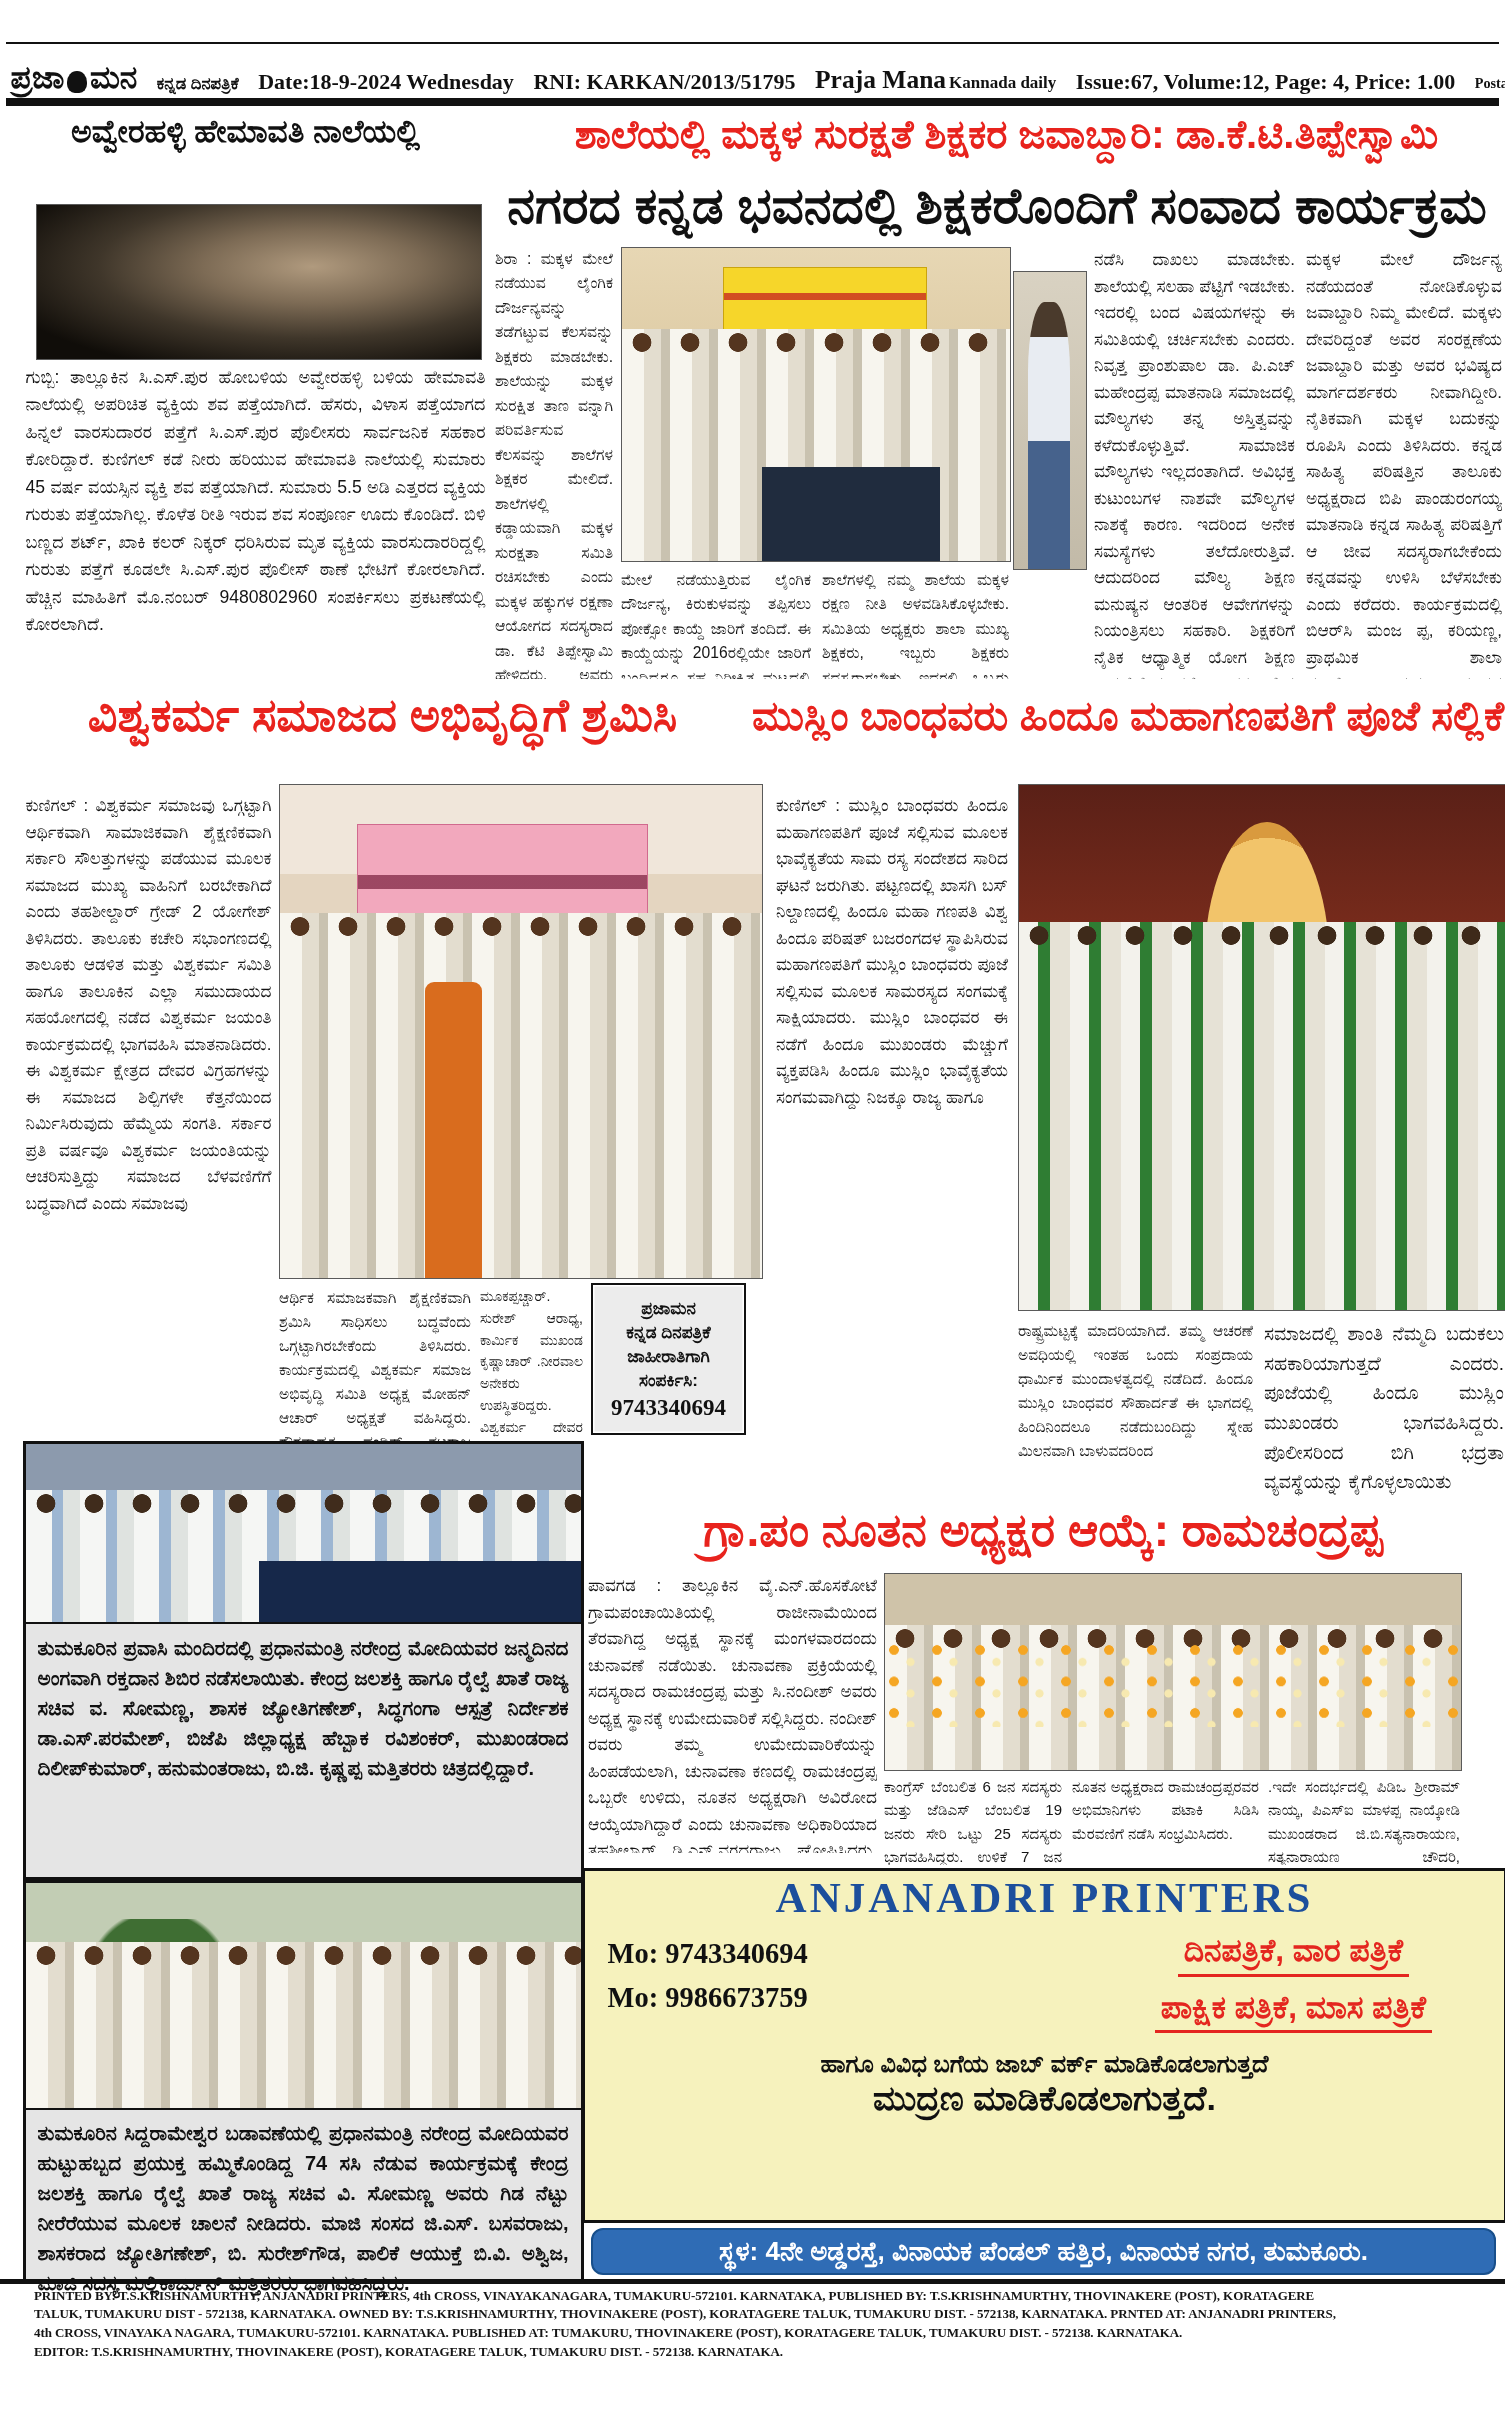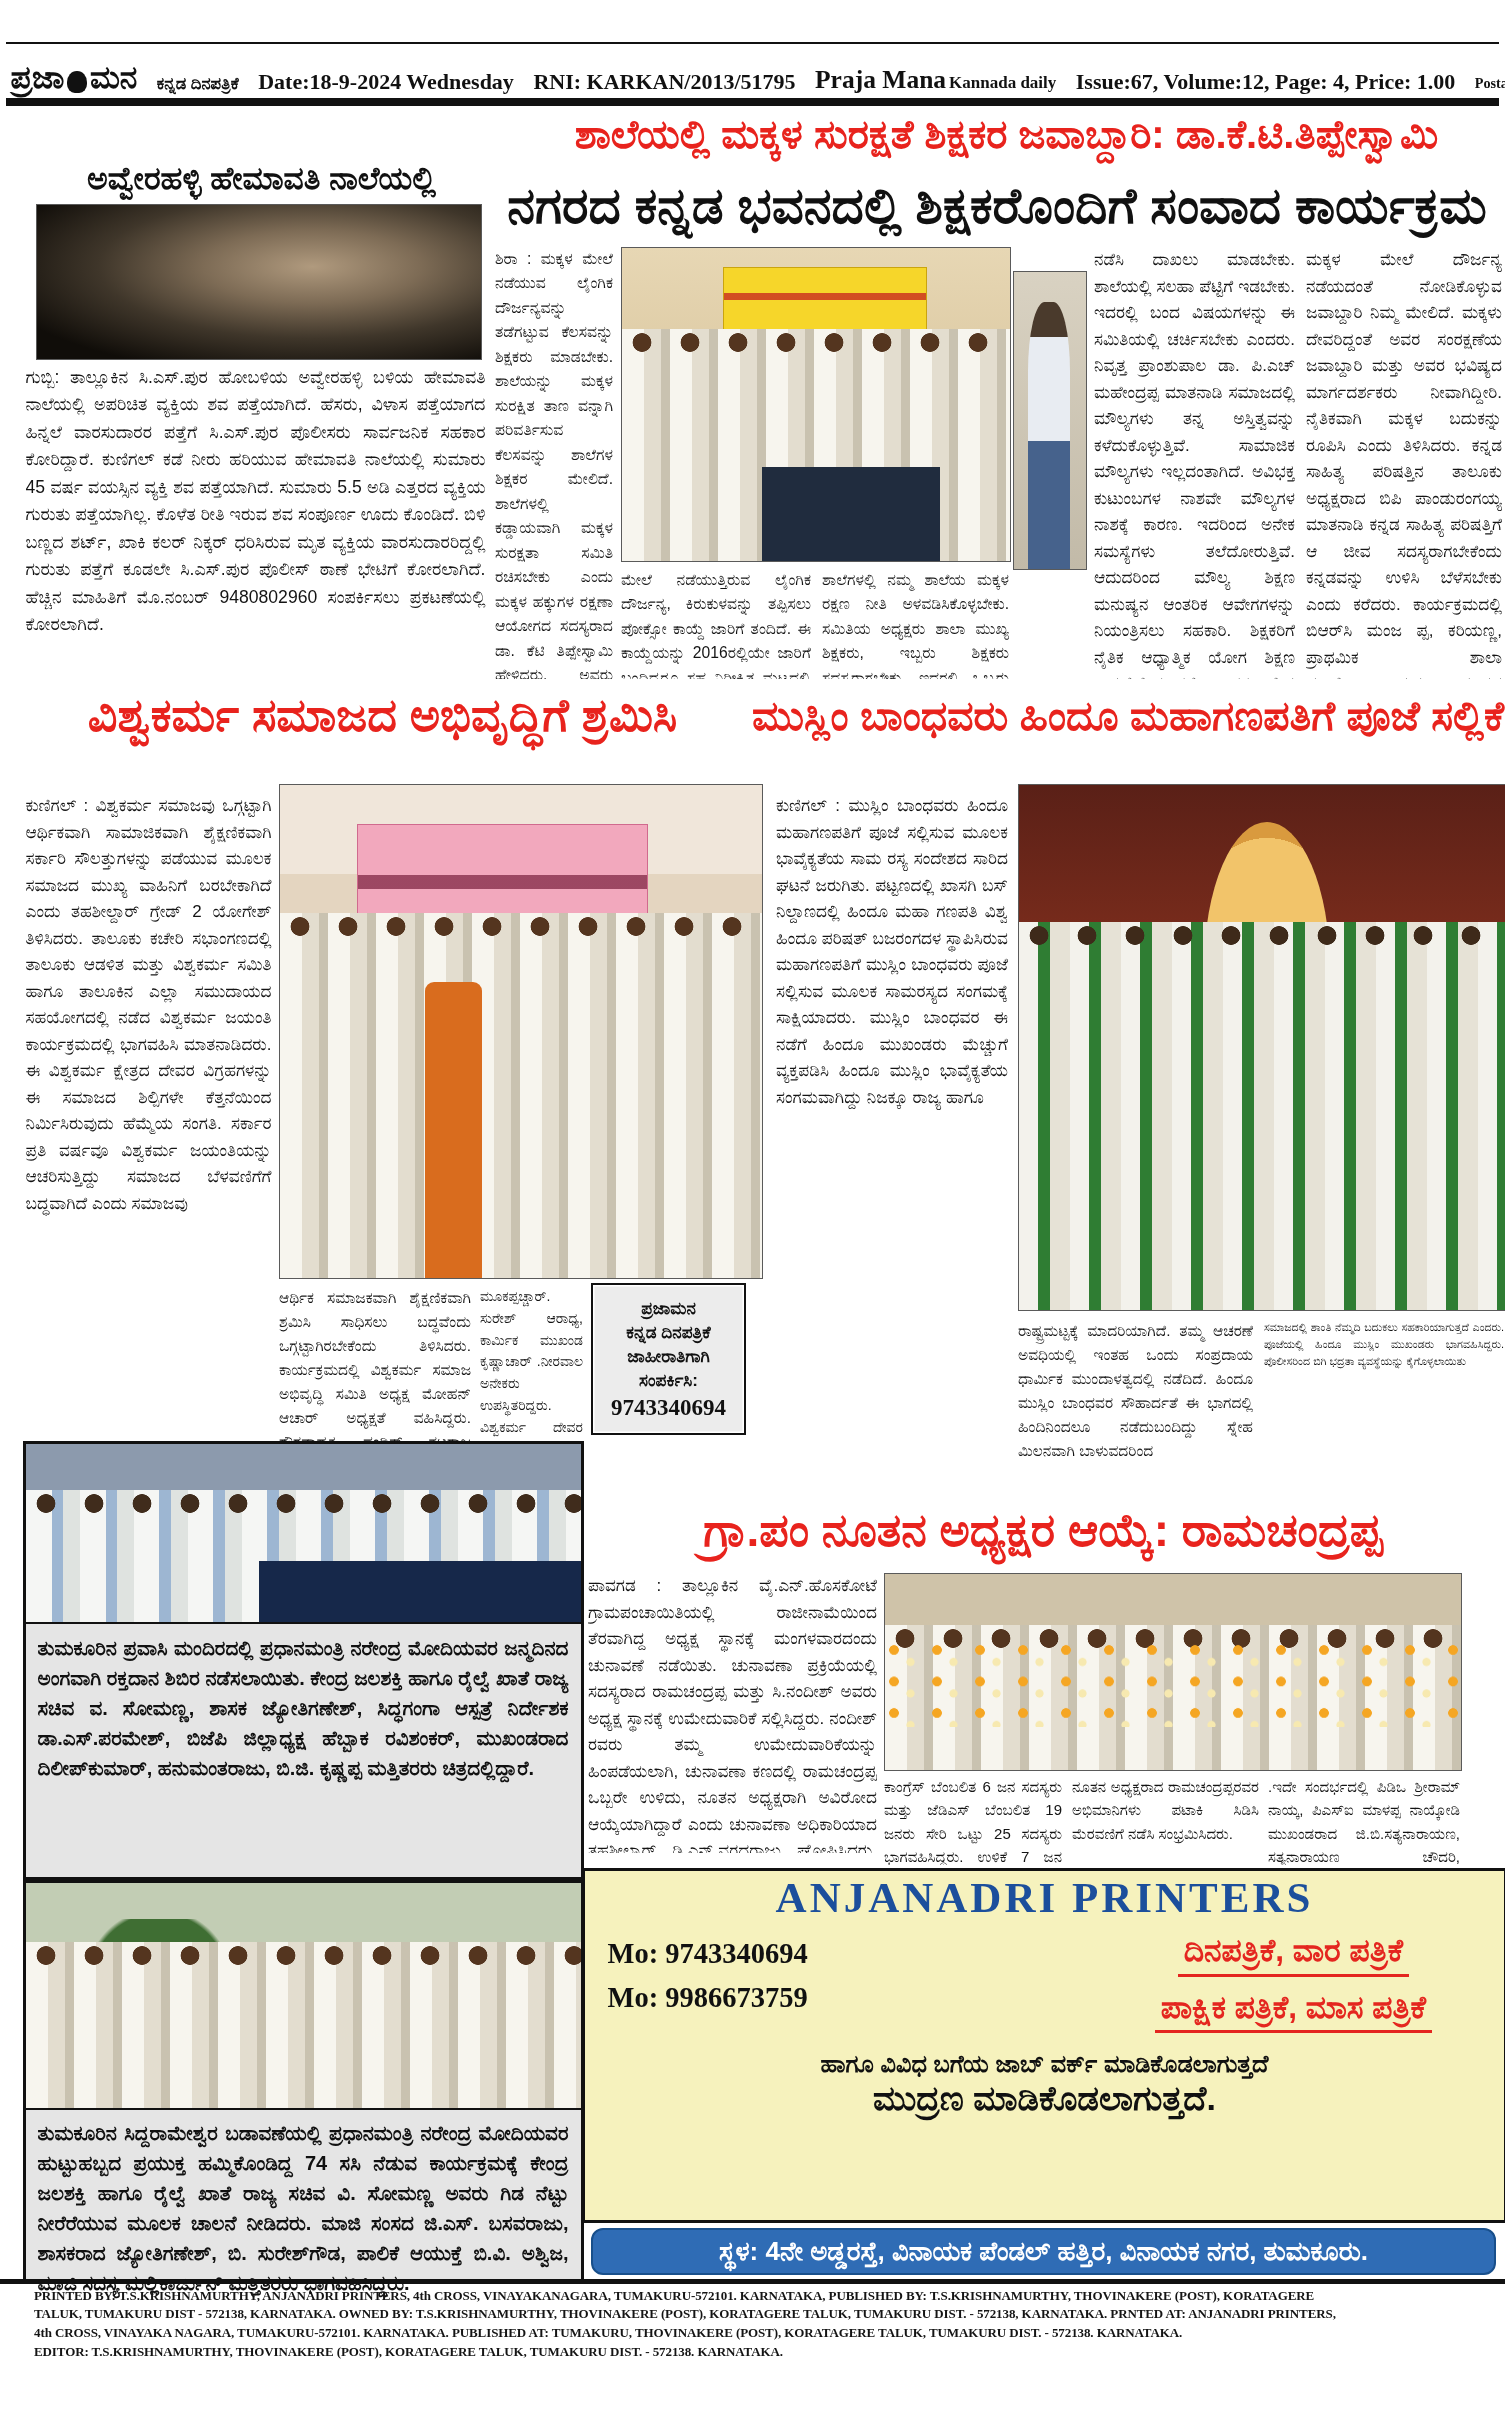--- a/index.html
+++ b/index.html
@@ -56,21 +56,21 @@
     background-size:43px 31.5px;}
   .hand-photo{background:radial-gradient(ellipse at 62% 40%,#b09a7e 0%,#7d6b55 28%,#3f362a 55%,#100d09 85%);}
   .school-photo{background:linear-gradient(180deg,#e7d7b4 0%,#dcc9a2 45%,#c9b58e 100%);}
   .ganesha-photo{background:linear-gradient(180deg,#5a2017 0%,#7a2c1c 30%,#8a3a22 60%,#3c1410 100%);}
   .vk-photo-bg{background:linear-gradient(180deg,#f0e6da 0 18%,#e4d5c0 18% 100%);}
   .portrait-bg{background:linear-gradient(180deg,#d9d2c2,#c2baa8);}
   .blood-bg{background:linear-gradient(180deg,#8c9aad 0 35%,#5f7ba1 35% 70%,#334f76 70% 100%);}
   .tree-bg{background:linear-gradient(180deg,#c2cdb4 0 30%,#9fb089 30% 60%,#7a8f63 60% 100%);}
   .garland-bg{background:#cfc3a9;}
   
-  #la-h1{top:114px;left:30px;width:463px;font-size:31.5px;margin-top:47px;}
+  #la-h1{top:114px;left:14px;width:463px;font-size:31.5px;}
   #la-h2{top:153px;left:22.5px;width:463px;font-size:43px;}
   #la-photo{top:204px;left:36px;width:444px;height:154px;}
   #la-body{top:364px;left:25.5px;width:460px;height:313px;font-size:17.6px;}
   
   #sc-hred{top:112px;left:503px;width:1007px;font-size:40px;}
   #sc-hblack{top:178px;left:492px;width:1010px;font-size:50px;}
   #sc-col1{top:247px;left:495px;width:118px;height:432px;font-size:15.7px;}
   #sc-photo{top:247px;left:621px;width:388px;height:313px;}
   #sc-portrait{top:271px;left:1013px;width:72px;height:297px;}
   #sc-rcol1{top:247px;left:1094px;width:201px;height:432px;font-size:17px;}
@@ -86,21 +86,21 @@
   #vk-col2{top:1286px;left:279px;width:192px;height:213px;font-size:15.4px;}
   #vk-col3{top:1286px;left:480px;width:103px;height:213px;font-size:14px;}
   #contact-box{top:1283px;left:591px;width:151px;height:148px;background:#ececec;border:2.2px solid #111;
     box-shadow:0 0 0 1.5px #fff inset;display:flex;flex-direction:column;justify-content:center;gap:3px;}
   #contact-box .cl{font-size:17px;font-weight:700;text-align:center;line-height:1.25;}
   #contact-box .cp{font-family:"Liberation Serif",serif;font-size:23px;font-weight:700;text-align:center;}
   
   #mu-col1{top:793px;left:776px;width:232px;height:705px;font-size:17px;}
   #mu-photo{top:784px;left:1018px;width:486px;height:525px;}
   #mu-col2{top:1319px;left:1018px;width:235px;height:178px;font-size:15.4px;}
-  #mu-col3{top:1319px;left:1264px;width:240px;height:178px;font-size:11px;}
+  #mu-col3{top:1319px;left:1264px;width:240px;height:178px;font-size:19px;}
   
   .capbox{position:absolute;border:3.7px solid #111;background:#e5e5e5;}
   #pc1{top:1441px;left:22.5px;width:555px;height:433px;}
   #pc1 .photo{top:0;left:0;right:0;height:178px;border:none;border-bottom:2.2px solid #111;}
   #pc2{top:1880px;left:22.5px;width:555px;height:396px;}
   #pc2 .photo{top:0;left:0;right:0;height:225px;border:none;border-bottom:2.2px solid #111;}
   .cap{position:absolute;left:0;right:0;bottom:0;padding:7.5px 12px;font-size:20px;font-weight:700;line-height:1.5;text-align:justify;}
   #pc1 .cap{top:181px;}
   #pc2 .cap{top:227px;}
   

